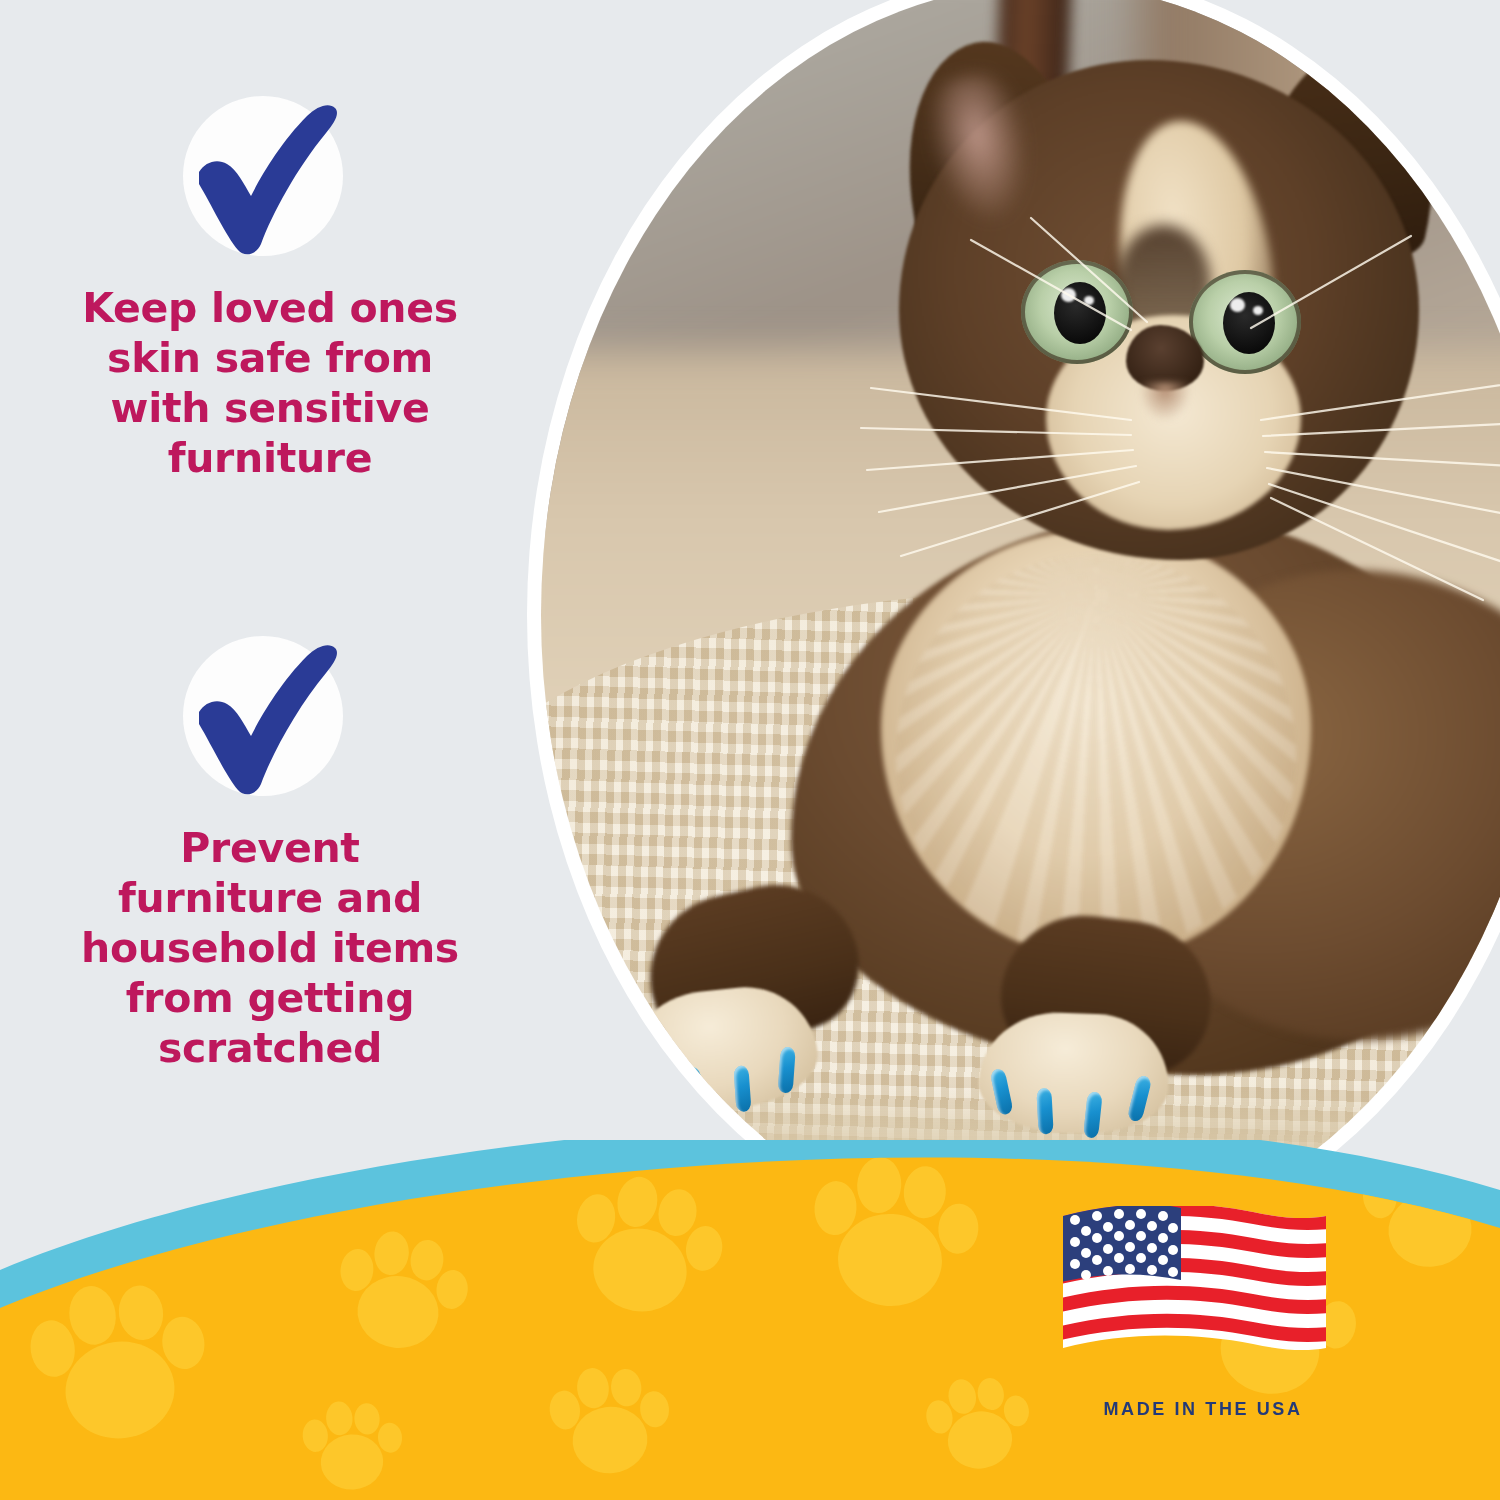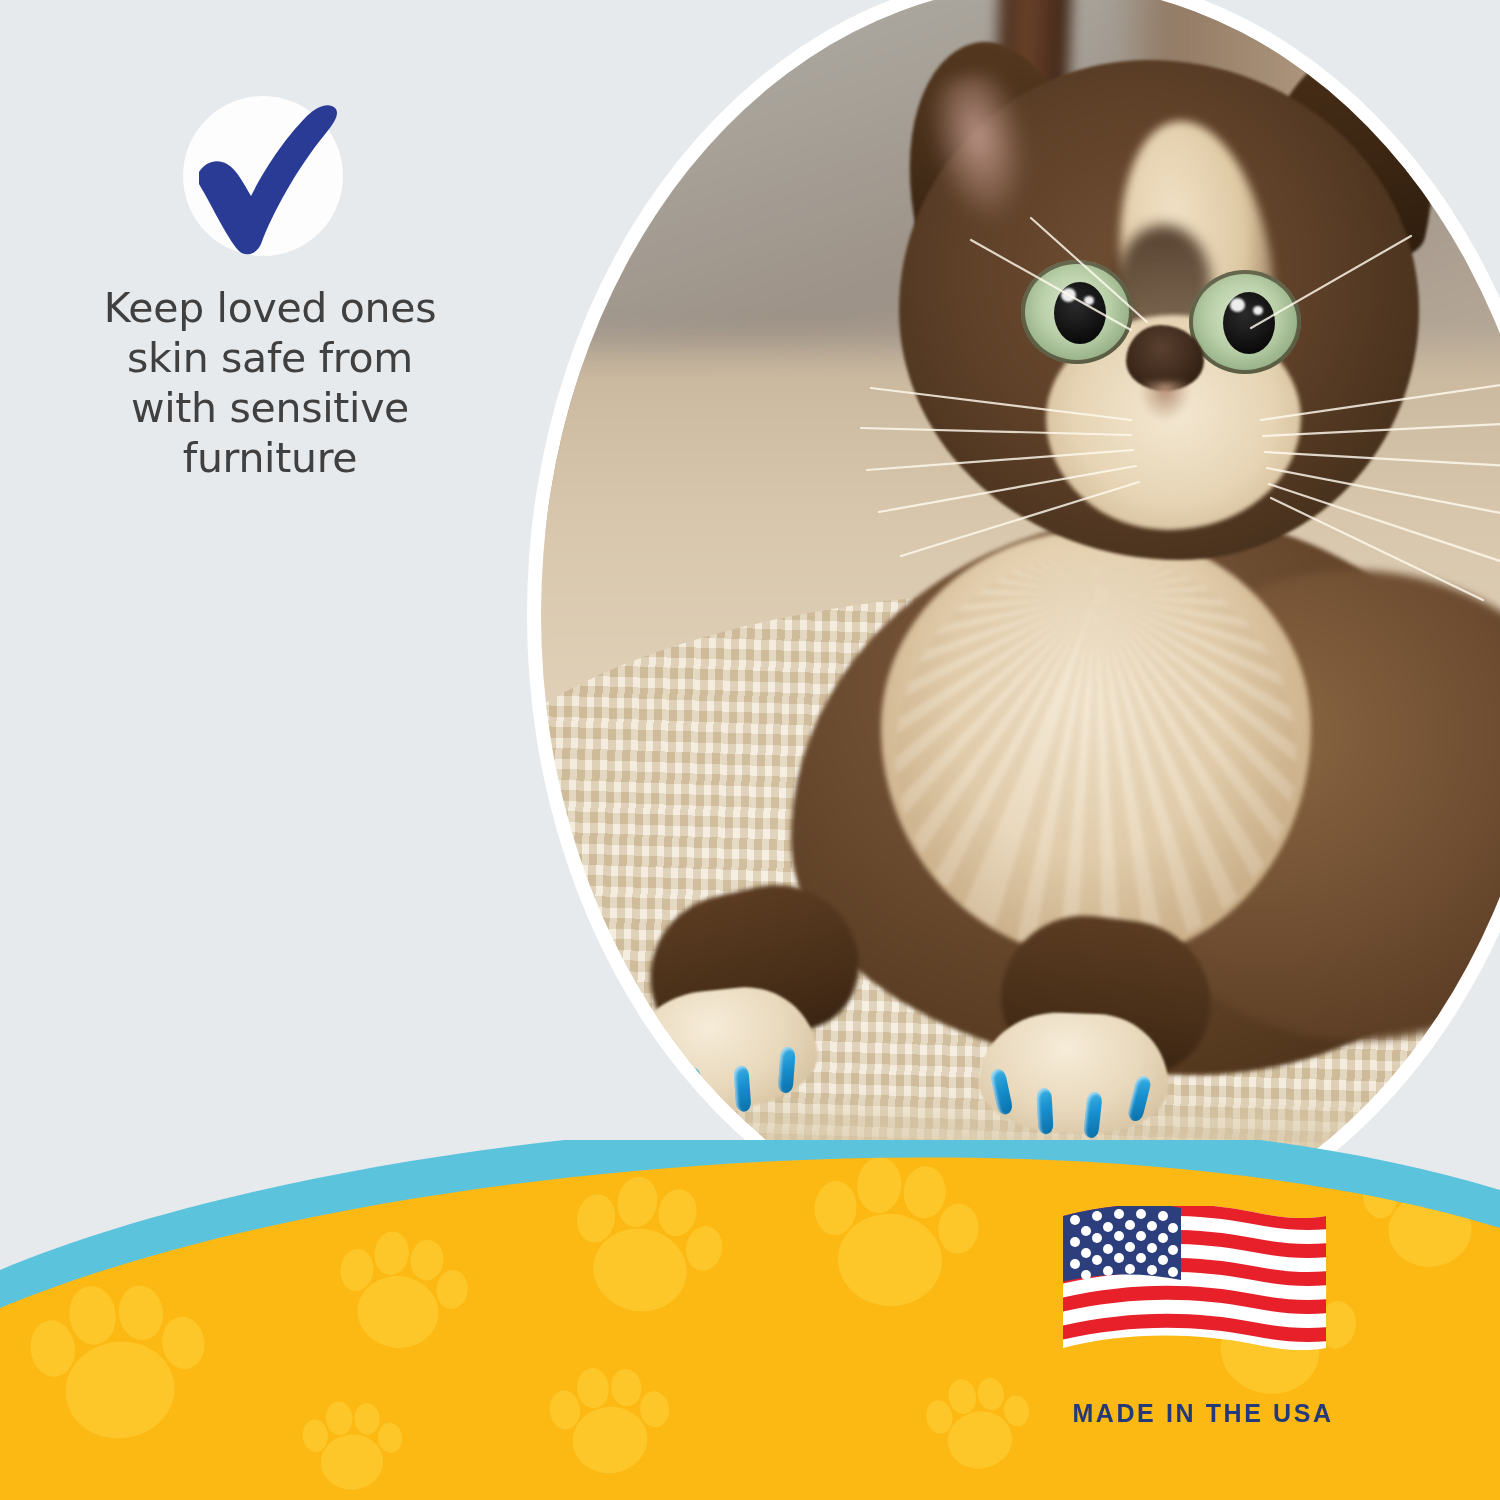--- a/index.html
+++ b/index.html
@@ -21,22 +21,22 @@
   .check-wrap{position:relative;width:175px;height:175px;margin:0 auto;}
   .check-disc{position:absolute;left:0;top:0;width:160px;height:160px;border-radius:50%;background:#fdfdfd;}
   .check-wrap svg{position:absolute;left:0;top:0;width:175px;height:175px;overflow:visible;}
 
   .feat-text{
     margin:12px auto 0;
     width:420px;
     font-family:"DejaVu Sans", sans-serif;
     font-size:41px;
     line-height:50px;
-    font-weight:400;
-    color:#404040;
+    font-weight:700;
+    color:#be185d;
     letter-spacing:-0.3px;
   }
   .feat-text .ln{display:block;}
 
   
   .photo-ring{
     position:absolute;
     left:527px;top:-30px;
     width:1040px;height:1290px;
     border-radius:50%;
@@ -161,21 +161,21 @@
   .wave svg{position:absolute;left:0;top:0;width:1500px;height:360px;}
 
   
   .badge{position:absolute;left:1053px;top:1206px;width:300px;height:250px;}
   .flag{position:absolute;left:10px;top:0;width:263px;height:165px;}
   .usa-text{
     position:absolute;left:0;top:193px;width:300px;
     text-align:center;
     font-family:"Liberation Sans", sans-serif;
     font-weight:bold;
-    font-size:25px;
+    font-size:18px;
     letter-spacing:2.6px;
     color:#243a78;
   }
 </style>
 </head>
 <body>
 
 <div id="stage">
 
   <div class="features">
@@ -191,20 +191,38 @@
         </svg>
       </div>
       <div class="feat-text">
         <span class="ln">Keep loved ones</span>
         <span class="ln">skin safe from</span>
         <span class="ln">with sensitive</span>
         <span class="ln">furniture</span>
       </div>
     </div>
 
+    <div class="feature f2">
+      <div class="check-wrap">
+        <div class="check-disc"></div>
+        <svg viewBox="0 0 175 175">
+          <path d="M16 76 C22 66 34 62 44 68 C54 74 61 88 68 100
+                   C78 80 98 46 124 20 C134 10 146 6 152 12
+                   C157 17 152 26 143 37 C114 72 89 118 78 148
+                   C74 158 62 162 55 154 C43 140 28 108 16 88 Z" fill="#2a3b96"></path>
+        </svg>
+      </div>
+      <div class="feat-text">
+        <span class="ln">Prevent</span>
+        <span class="ln">furniture and</span>
+        <span class="ln">household items</span>
+        <span class="ln">from getting</span>
+        <span class="ln">scratched</span>
+      </div>
+    </div>
   </div>
 
   <div class="photo-ring">
     <div class="photo-clip">
       <div class="photo-scene">
 
         <div class="bg-wall"></div>
         <div class="bg-chairleg2"></div>
         <div class="bg-chairleg"></div>
         <div class="bg-floor"></div>

